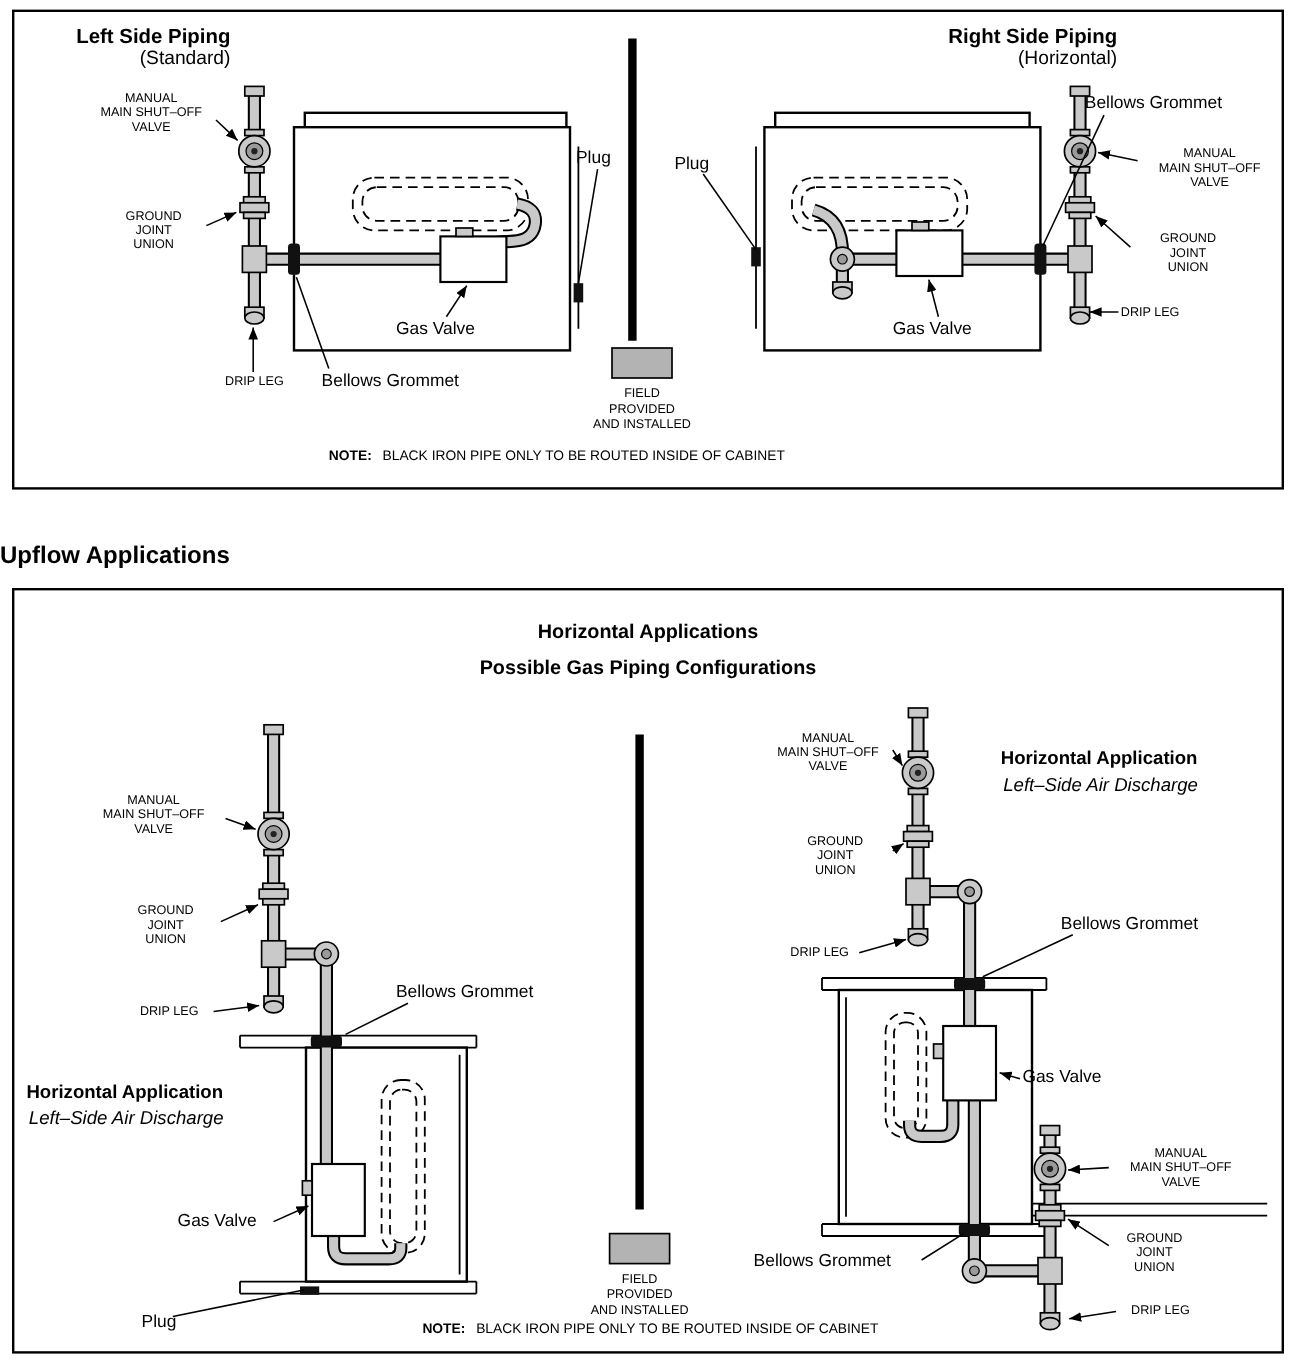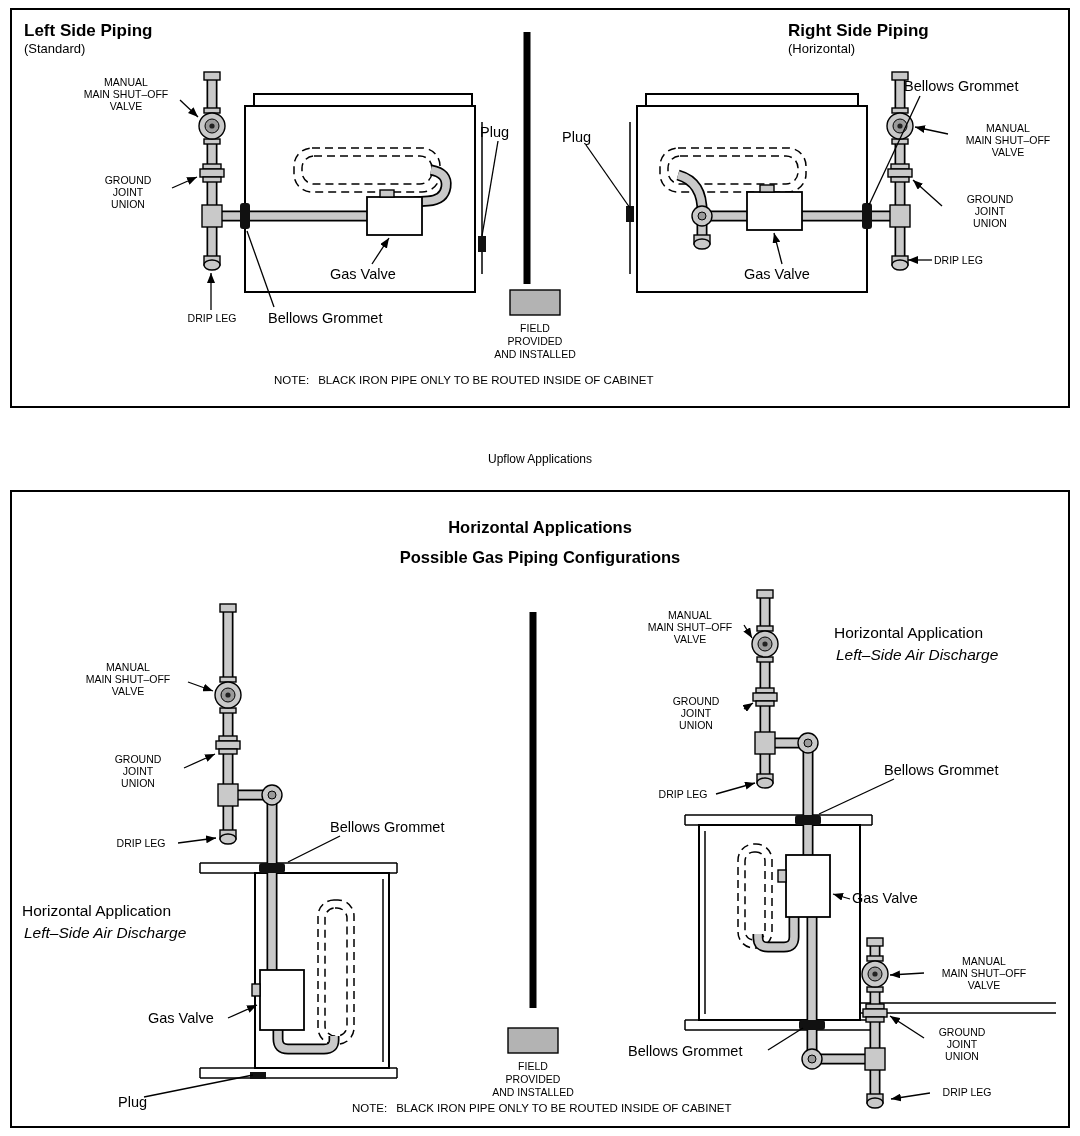--- a/index.html
+++ b/index.html
@@ -1,31 +1,31 @@
 <!DOCTYPE html>
 <html><head>
 <meta charset="utf-8">
 <style>
   *{margin:0;padding:0;box-sizing:border-box}
   html,body{background:#fff}
   body{font-family:"Liberation Sans",sans-serif;color:#000}
   .page{position:relative;width:1080px;height:1136px;background:#fff;overflow:hidden}
   .panel{position:absolute;border:2px solid #000;background:#fff}
   .panel > svg{position:absolute;left:0;top:0}
-  .tblock{position:absolute;text-align:left}
+  .tblock{position:absolute;text-align:right}
   .tblock .t1{font-weight:bold;font-size:17px;line-height:21px}
-  .tblock .t2{font-size:13px;line-height:16px}
+  .tblock .t2{font-size:16px;line-height:16px}
   .lbl{position:absolute;font-size:10.5px;line-height:12px;text-align:center}
   .lbl-lg{position:absolute;font-size:14.5px;line-height:17px;white-space:nowrap}
-  .h-app{position:absolute;font-weight:normal;font-size:15.5px;white-space:nowrap}
+  .h-app{position:absolute;font-weight:bold;font-size:15.5px;white-space:nowrap}
   .h-app-sub{position:absolute;font-style:italic;font-size:15.5px;white-space:nowrap}
   .note{position:absolute;font-size:11.5px;white-space:nowrap}
-  .note .nb{font-weight:normal;margin-right:9px}
+  .note .nb{font-weight:bold;margin-right:9px}
   .legend{position:absolute;font-size:10.5px;line-height:13px;text-align:center}
-  .mid{position:absolute;left:0;width:100%;text-align:center;font-weight:normal;font-size:12px}
+  .mid{position:absolute;left:0;width:100%;font-weight:bold;font-size:20px}
   .p2t{position:absolute;left:0;width:100%;text-align:center;font-weight:bold;font-size:16.5px}
   
   .box{fill:#fff;stroke:#000;stroke-width:2}
   .thin{fill:none;stroke:#000;stroke-width:1.5}
   .fit{fill:#c9c9c9;stroke:#000;stroke-width:1.4}
   .gv{fill:#fff;stroke:#000;stroke-width:1.8}
   .pO{fill:none;stroke:#000;stroke-width:11;stroke-linejoin:round}
   .pI{fill:none;stroke:#c9c9c9;stroke-width:7.6;stroke-linejoin:round}
   .dash{fill:none;stroke:#000;stroke-width:1.5;stroke-dasharray:8 5}
   .lead{stroke:#000;stroke-width:1.3;fill:none}
@@ -147,21 +147,21 @@
         <line x1="770" y1="254" x2="762" y2="223" class="lead" marker-end="url(#ah)"></line>
         <line x1="908" y1="86" x2="857" y2="195" class="lead"></line>
         <line x1="574" y1="135" x2="618" y2="198" class="lead"></line>
       </g>
     </svg>
 
     <div class="tblock" style="left:12px;top:10px;width:168px">
       <div class="t1">Left Side Piping</div>
       <div class="t2">(Standard)</div>
     </div>
-    <div class="tblock" style="left:776px;top:10px;width:196px">
+    <div class="tblock" style="left:723px;top:10px;width:196px">
       <div class="t1">Right Side Piping</div>
       <div class="t2">(Horizontal)</div>
     </div>
 
     <div class="lbl" style="left:56px;top:66px;width:116px">
       <div>MANUAL</div>
       <div>MAIN SHUT–OFF</div>
       <div>VALVE</div>
     </div>
     <div class="lbl" style="left:64px;top:164px;width:104px">

